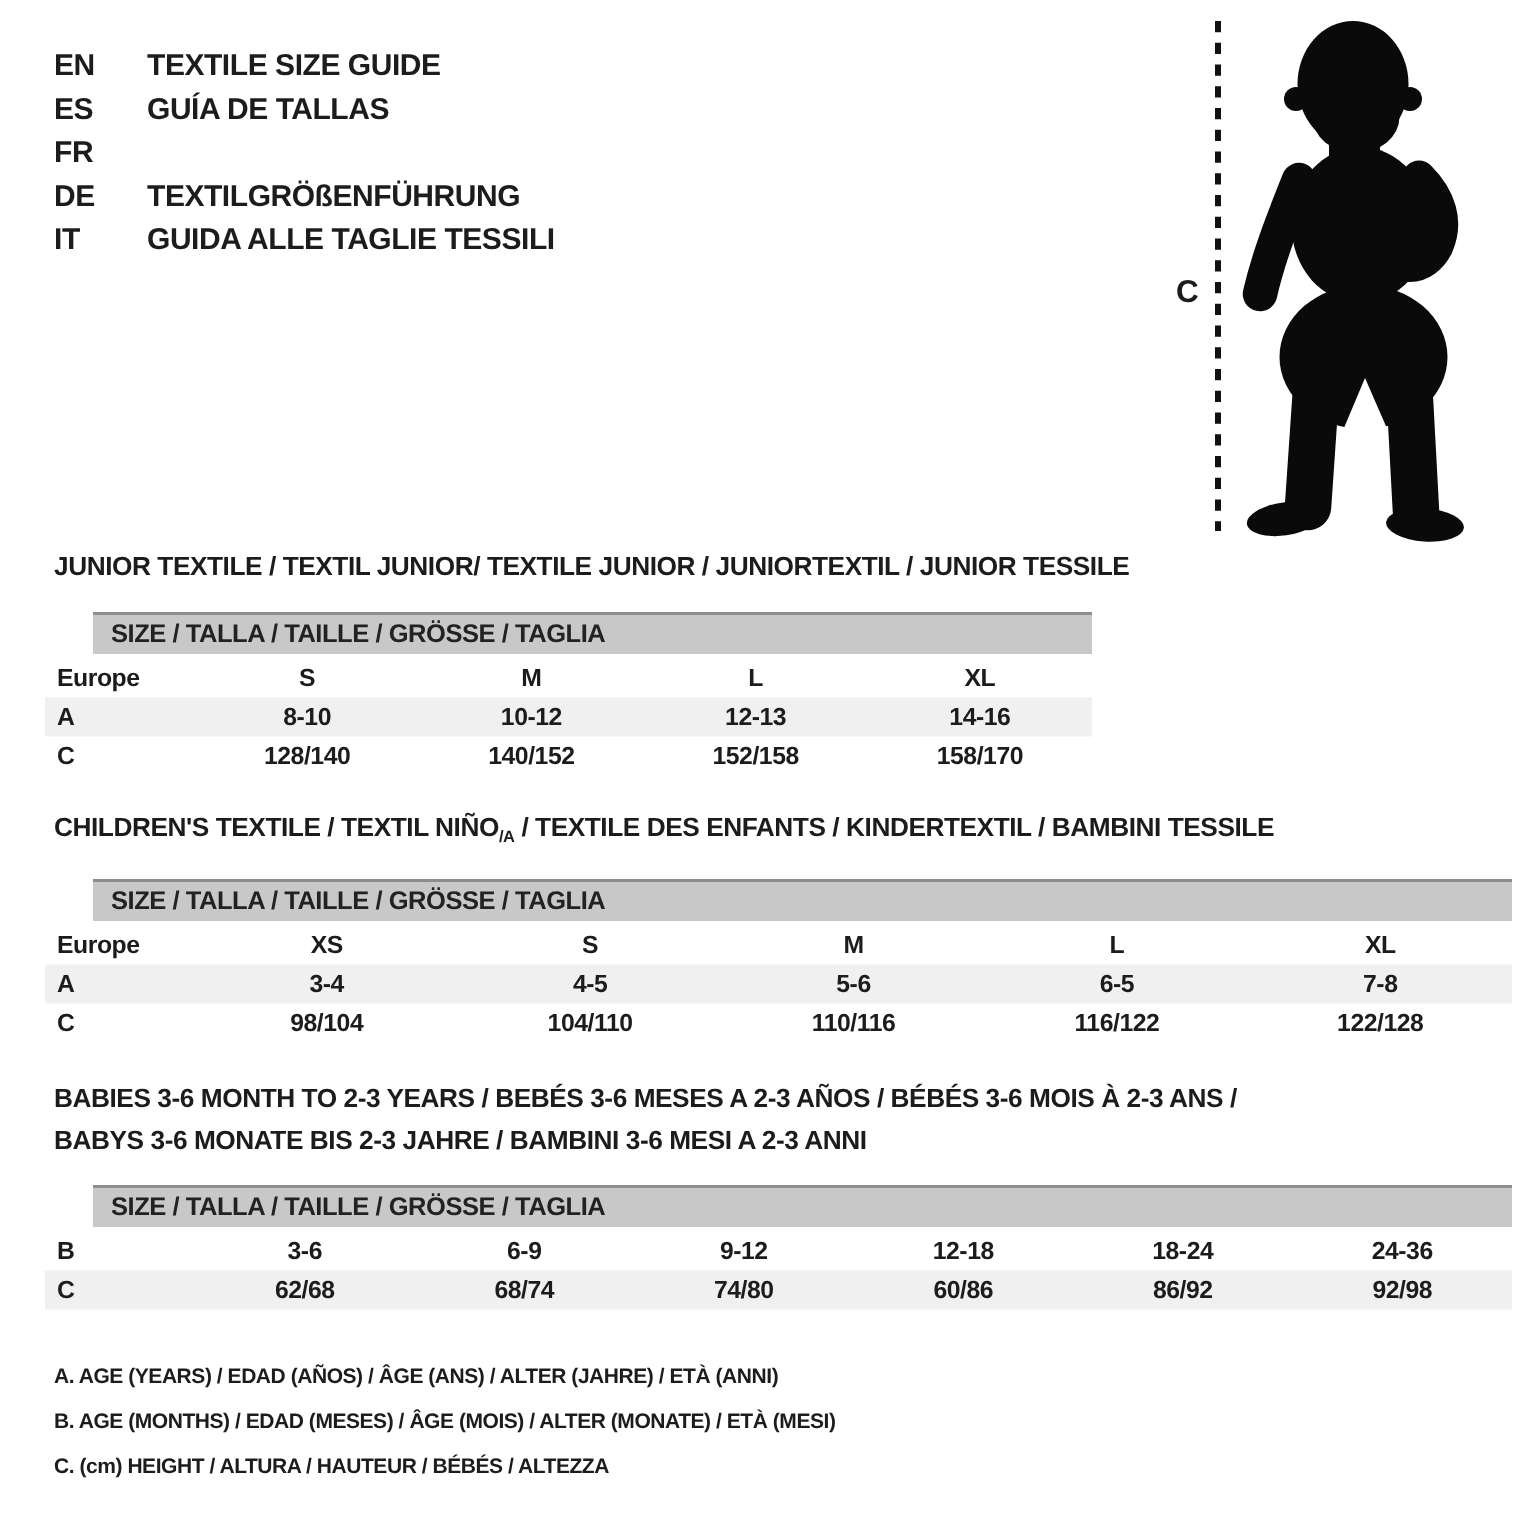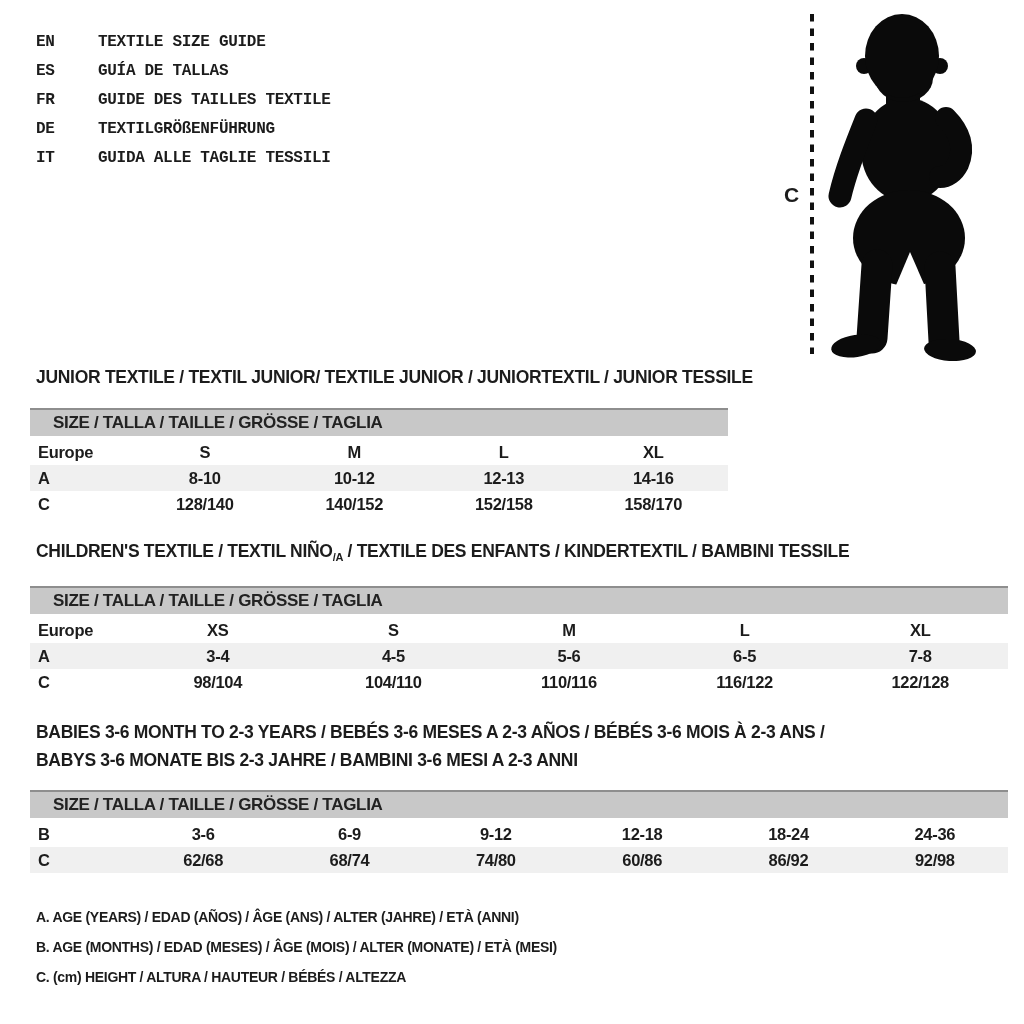--- a/index.html
+++ b/index.html
@@ -4,21 +4,21 @@
 <style>
   html,body { margin:0; padding:0; background:#ffffff; }
   .page {
     position:relative; width:1024px; height:1024px; background:#ffffff; overflow:hidden;
     font-family:"Liberation Sans", sans-serif; font-weight:700; color:#1c1c1c;
     letter-spacing:-0.3px;
   }
 
   
   .lang-block { position:absolute; top:27px; left:36px; }
-  .lang-row { display:flex; height:29px; align-items:center; font-size:16px;font-family:Liberation Mono, monospace; }
+  .lang-row { display:flex; height:29px; align-items:flex-end; font-size:20px; }
   .lang-code { width:62px; }
 
   
   .figure { position:absolute; left:760px; top:0; width:264px; height:370px; }
   .figure svg { position:absolute; left:0; top:0; }
   .figure-c { position:absolute; left:24px; top:183px; font-size:21px; }
 
   
   .sec-heading { position:absolute; left:36px; font-size:17.5px; white-space:nowrap; }
   .heading-junior { top:367px; }
@@ -26,23 +26,23 @@
   .heading-babies { top:718px; line-height:28px; }
   .sub { font-size:11px; vertical-align:-4px; }
 
   
   .size-table { position:absolute; left:30px; }
   .t-junior   { top:408px; width:698px; }
   .t-children { top:586px; width:978px; }
   .t-babies   { top:790px; width:978px; }
   .bar {
     height:26px; line-height:26px; background:#c8c8c8; border-top:2px solid #8e8e8e;
-    padding-left:23px; font-size:17px; margin-bottom:3px; color:#222222;
+    padding-left:12px; font-size:17px; margin-bottom:3px; color:#222222;margin-left:32px;
   }
-  .trow { display:flex; height:26px; align-items:center; font-size:16.5px; }
+  .trow { display:flex; height:26px; align-items:center; font-size:16.5px;justify-content:center; }
   .trow.shaded { background:#f0f0f0; }
   .lbl { width:100px; padding-left:8px; box-sizing:border-box; }
   .val { flex:1; text-align:center; }
 
   
   .legend { position:absolute; left:36px; top:902px; }
   .legend-row { height:30px; display:flex; align-items:center; font-size:14px; white-space:nowrap; }
 </style>
 </head>
 <body>
@@ -53,21 +53,20 @@
     <div class="lang-row">
       <span class="lang-code">EN</span>
       <span class="lang-title">TEXTILE SIZE GUIDE</span>
     </div>
     <div class="lang-row">
       <span class="lang-code">ES</span>
       <span class="lang-title">GUÍA DE TALLAS</span>
     </div>
     <div class="lang-row">
       <span class="lang-code">FR</span>
-      <span class="lang-title">GUIDE DES TAILLES TEXTILE</span>
     </div>
     <div class="lang-row">
       <span class="lang-code">DE</span>
       <span class="lang-title">TEXTILGRÖßENFÜHRUNG</span>
     </div>
     <div class="lang-row">
       <span class="lang-code">IT</span>
       <span class="lang-title">GUIDA ALLE TAGLIE TESSILI</span>
     </div>
   </div>

